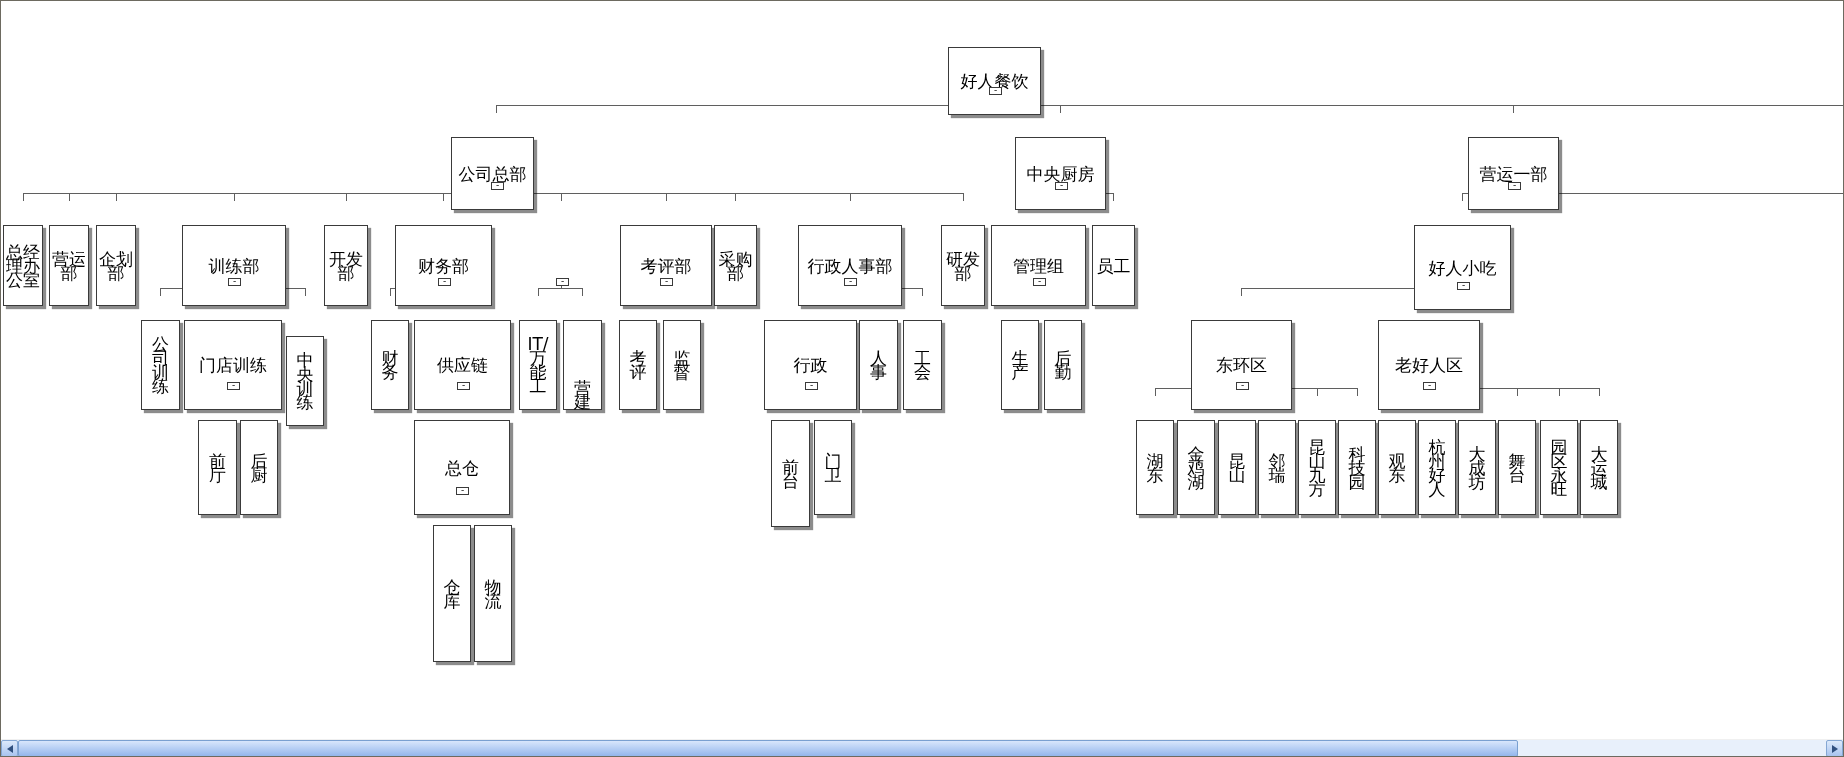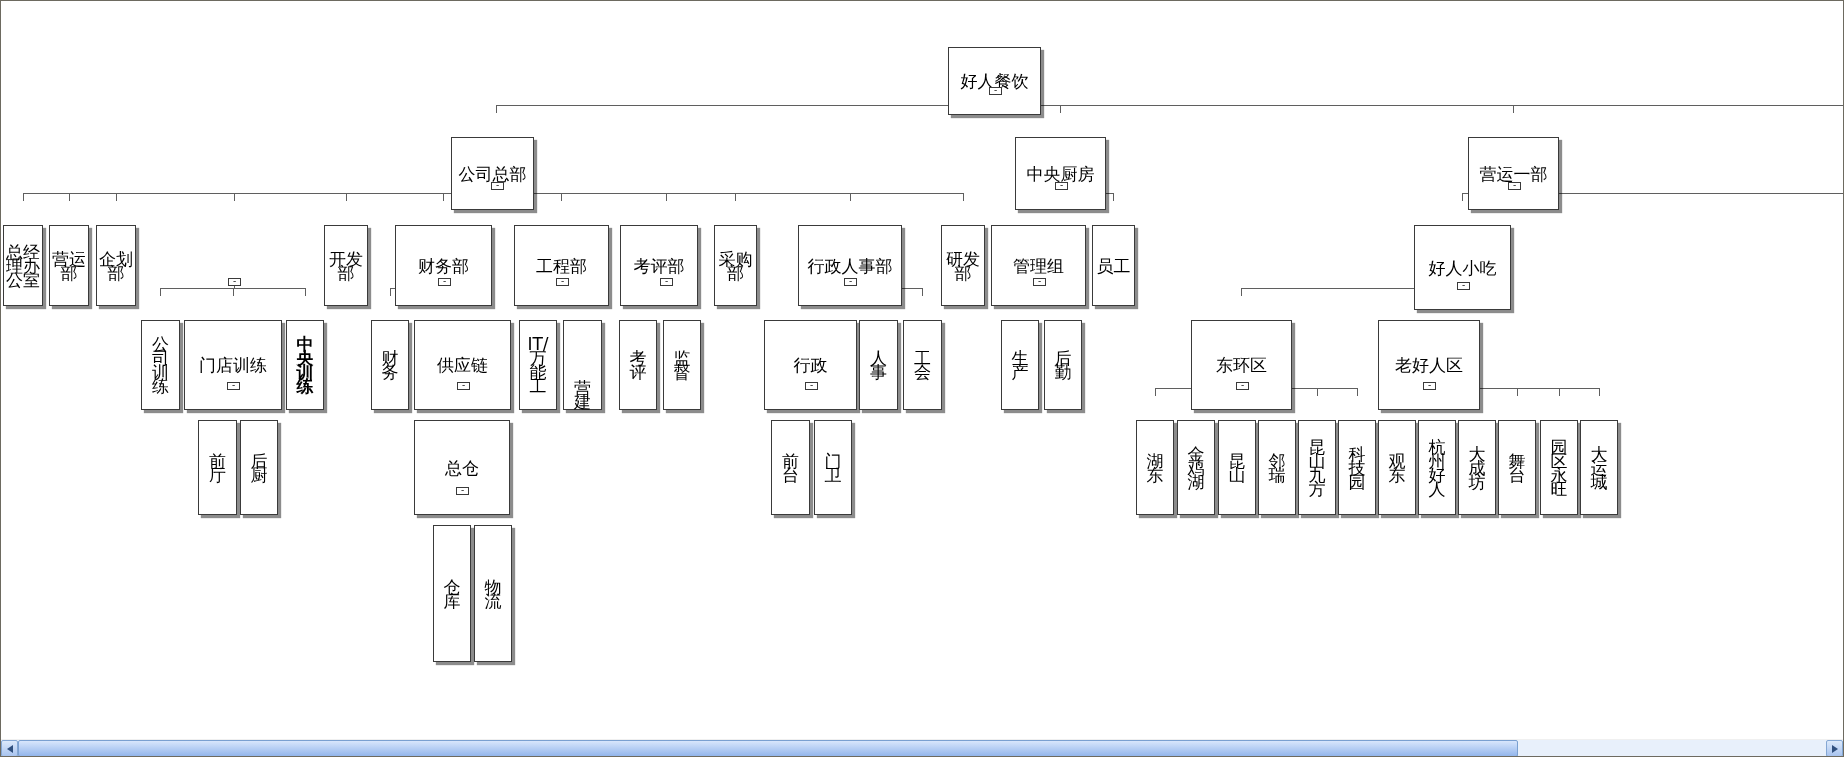--- a/index.html
+++ b/index.html
@@ -174,30 +174,30 @@
       </div>
       <div class="node" style="left: 2px; top: 200px; width: 40px; height: 81px;">
         <span class="lbl">总经理办公室</span>
       </div>
       <div class="node" style="left: 48px; top: 200px; width: 40px; height: 81px;">
         <span class="lbl">营运部</span>
       </div>
       <div class="node" style="left: 95px; top: 200px; width: 40px; height: 81px;">
         <span class="lbl">企划部</span>
       </div>
+      <div class="node" style="left: 181px; top: 200px; width: 104px; height: 81px;">
+        <span class="lbl">训练部</span>
+      </div>
       <div class="node" style="left: 323px; top: 200px; width: 44px; height: 81px;">
         <span class="lbl">开发部</span>
       </div>
       <div class="node" style="left: 394px; top: 200px; width: 97px; height: 81px;">
         <span class="lbl">财务部</span>
       </div>
-      <div class="node" style="left: 513px; top: 200px; width: 95px; height: 81px;">
-        <span class="lbl">工程部</span>
-      </div>
-      <div class="node" style="left: 619px; top: 200px; width: 78px; height: 81px;">
+      <div class="node" style="left: 619px; top: 200px; width: 92px; height: 81px;">
         <span class="lbl">考评部</span>
       </div>
       <div class="node" style="left: 713px; top: 200px; width: 43px; height: 81px;">
         <span class="lbl">采购部</span>
       </div>
       <div class="node" style="left: 797px; top: 200px; width: 104px; height: 81px;">
         <span class="lbl">行政人事部</span>
       </div>
       <div class="node" style="left: 940px; top: 200px; width: 44px; height: 81px;">
         <span class="lbl">研发部</span>
@@ -210,21 +210,21 @@
       </div>
       <div class="node" style="left: 1413px; top: 200px; width: 97px; height: 85px;">
         <span class="lbl">好人小吃</span>
       </div>
       <div class="node" style="left: 140px; top: 295px; width: 39px; height: 90px;">
         <span class="lbl">公司训练</span>
       </div>
       <div class="node" style="left: 183px; top: 295px; width: 98px; height: 90px;">
         <span class="lbl">门店训练</span>
       </div>
-      <div class="node" style="left: 285px; top: 295px; width: 38px; height: 90px; font-weight: bold;">
+      <div class="node" style="left: 285px; top: 311px; width: 38px; height: 90px;">
         <span class="lbl">中央训练</span>
       </div>
       <div class="node" style="left: 370px; top: 295px; width: 38px; height: 90px;">
         <span class="lbl">财务</span>
       </div>
       <div class="node" style="left: 413px; top: 295px; width: 97px; height: 90px;">
         <span class="lbl">供应链</span>
       </div>
       <div class="node" style="left: 518px; top: 295px; width: 38px; height: 90px;">
         <span class="lbl">IT/万能工</span>
@@ -261,21 +261,21 @@
       </div>
       <div class="node" style="left: 197px; top: 395px; width: 39px; height: 95px;">
         <span class="lbl">前厅</span>
       </div>
       <div class="node" style="left: 239px; top: 395px; width: 38px; height: 95px;">
         <span class="lbl">后厨</span>
       </div>
       <div class="node" style="left: 413px; top: 395px; width: 96px; height: 95px;">
         <span class="lbl">总仓</span>
       </div>
-      <div class="node" style="left: 770px; top: 395px; width: 39px; height: 95px;">
+      <div class="node" style="left: 770px; top: 395px; width: 39px; height: 107px;">
         <span class="lbl">前台</span>
       </div>
       <div class="node" style="left: 813px; top: 395px; width: 38px; height: 95px;">
         <span class="lbl">门卫</span>
       </div>
       <div class="node" style="left: 1135px; top: 395px; width: 38px; height: 95px;">
         <span class="lbl">湖东</span>
       </div>
       <div class="node" style="left: 1176px; top: 395px; width: 38px; height: 95px;">
         <span class="lbl">金鸡湖</span>

